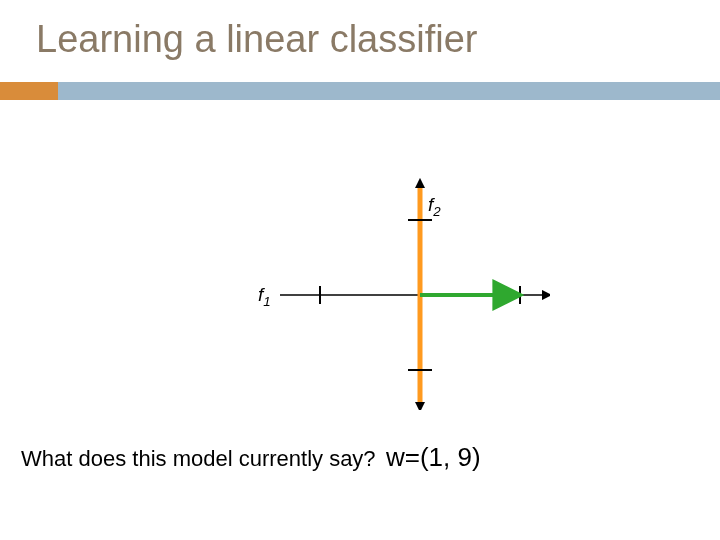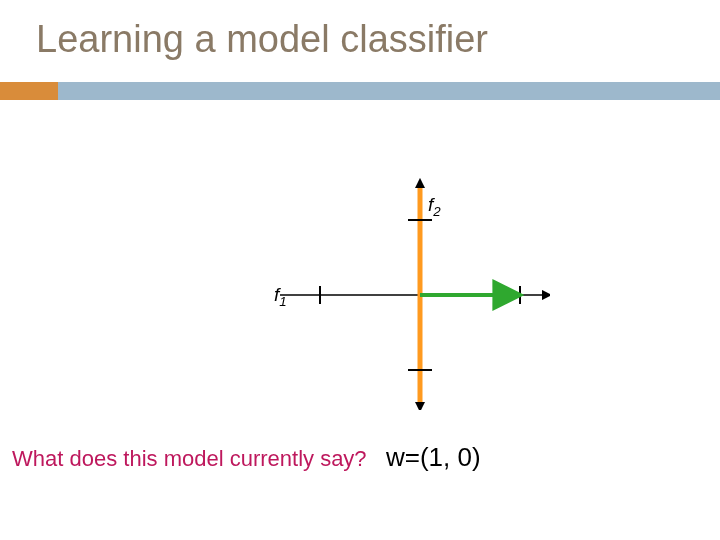--- a/index.html
+++ b/index.html
@@ -11,35 +11,35 @@
   }
   .accent-bar { position: absolute; left: 0; top: 82px; height: 18px; width: 100%; display: flex; }
   .accent-orange { width: 58px; background: #d98c3a; }
   .accent-blue { flex: 1; background: #9db8cc; }
   .diagram { position: absolute; left: 250px; top: 150px; width: 300px; height: 260px; }
   .f2-label {
     position: absolute; left: 428px; top: 170px; font-size: 19px; font-style: italic; color: #000; margin-top: 24px;
   }
   .f2-label sub { font-size: 0.7em; vertical-align: sub; }
   .f1-label {
-    position: absolute; left: 258px; top: 284px; font-size: 19px; font-style: italic; color: #000; margin-left: 16px;
+    position: absolute; left: 258px; top: 284px; font-size: 19px; font-style: italic; color: #000;
   }
   .f1-label sub { font-size: 0.7em; vertical-align: sub; }
   .question {
-    position: absolute; left: 12px; top: 446px; font-size: 22px; color: #be185d; text-align: center;
+    position: absolute; left: 21px; top: 446px; font-size: 22px; color: #000000; text-align: center;
   }
   .weight {
     position: absolute; left: 386px; top: 442px; font-size: 26px; color: #000;
   }
 </style>
 </head>
 <body>
 
 <div class="slide">
-  <h1 class="title">Learning a model classifier</h1>
+  <h1 class="title">Learning a linear classifier</h1>
 
   <div class="accent-bar">
     <div class="accent-orange"></div>
     <div class="accent-blue"></div>
   </div>
 
   <div class="f2-label">f<sub>2</sub></div>
   <div class="f1-label">f<sub>1</sub></div>
 
   <svg class="diagram" viewBox="0 0 300 260">
@@ -60,14 +60,14 @@
 
     <line x1="70" y1="136" x2="70" y2="154" stroke="#000" stroke-width="2"></line>
     <line x1="270" y1="136" x2="270" y2="154" stroke="#000" stroke-width="2"></line>
     <line x1="158" y1="70" x2="182" y2="70" stroke="#000" stroke-width="2"></line>
     <line x1="158" y1="220" x2="182" y2="220" stroke="#000" stroke-width="2"></line>
 
     <line x1="170" y1="145" x2="268" y2="145" stroke="#2fa82f" stroke-width="4" marker-end="url(#arr-green)"></line>
   </svg>
 
   <div class="question">What does this model currently say?</div>
-  <div class="weight">w=(1, 0)</div>
+  <div class="weight">w=(1, 9)</div>
 </div>
 
 </body></html>

